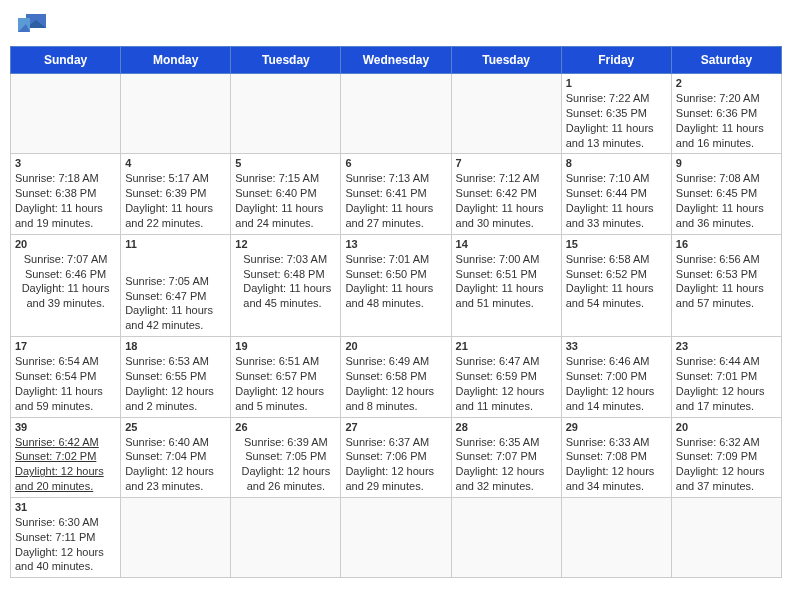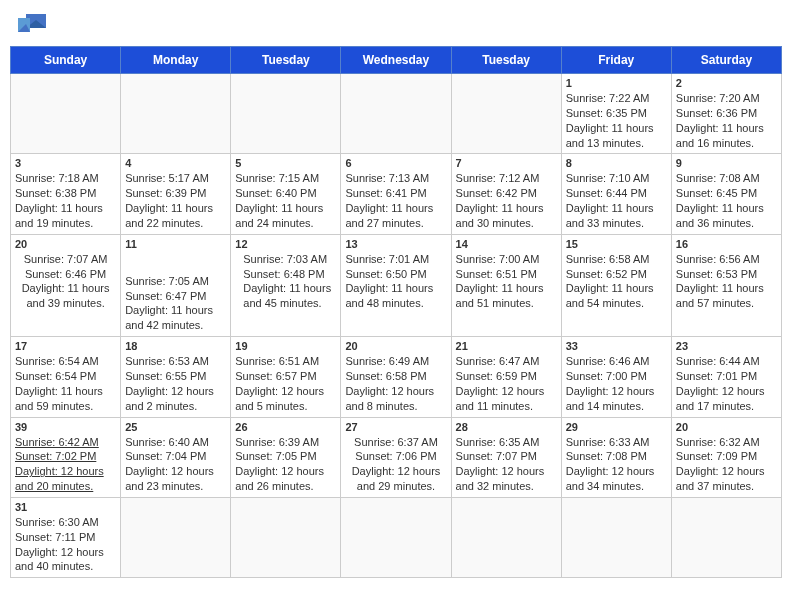--- a/index.html
+++ b/index.html
@@ -283,27 +283,27 @@
 Daylight: 12 hours and 20 minutes.</div>
         </td>
         <td>
           <span class="day-num">25</span>
           <div class="day-info" style="white-space: pre-line;">Sunrise: 6:40 AM
 Sunset: 7:04 PM
 Daylight: 12 hours and 23 minutes.</div>
         </td>
         <td>
           <span class="day-num">26</span>
-          <div class="day-info" style="white-space: pre-line;">Sunrise: 6:39 AM
+          <div class="day-info" style="white-space: pre-line; text-align: center;">Sunrise: 6:39 AM
 Sunset: 7:05 PM
 Daylight: 12 hours and 26 minutes.</div>
         </td>
         <td>
           <span class="day-num">27</span>
-          <div class="day-info" style="white-space: pre-line; text-align: center;">Sunrise: 6:37 AM
+          <div class="day-info" style="white-space: pre-line;">Sunrise: 6:37 AM
 Sunset: 7:06 PM
 Daylight: 12 hours and 29 minutes.</div>
         </td>
         <td>
           <span class="day-num">28</span>
           <div class="day-info" style="white-space: pre-line;">Sunrise: 6:35 AM
 Sunset: 7:07 PM
 Daylight: 12 hours and 32 minutes.</div>
         </td>
         <td>

